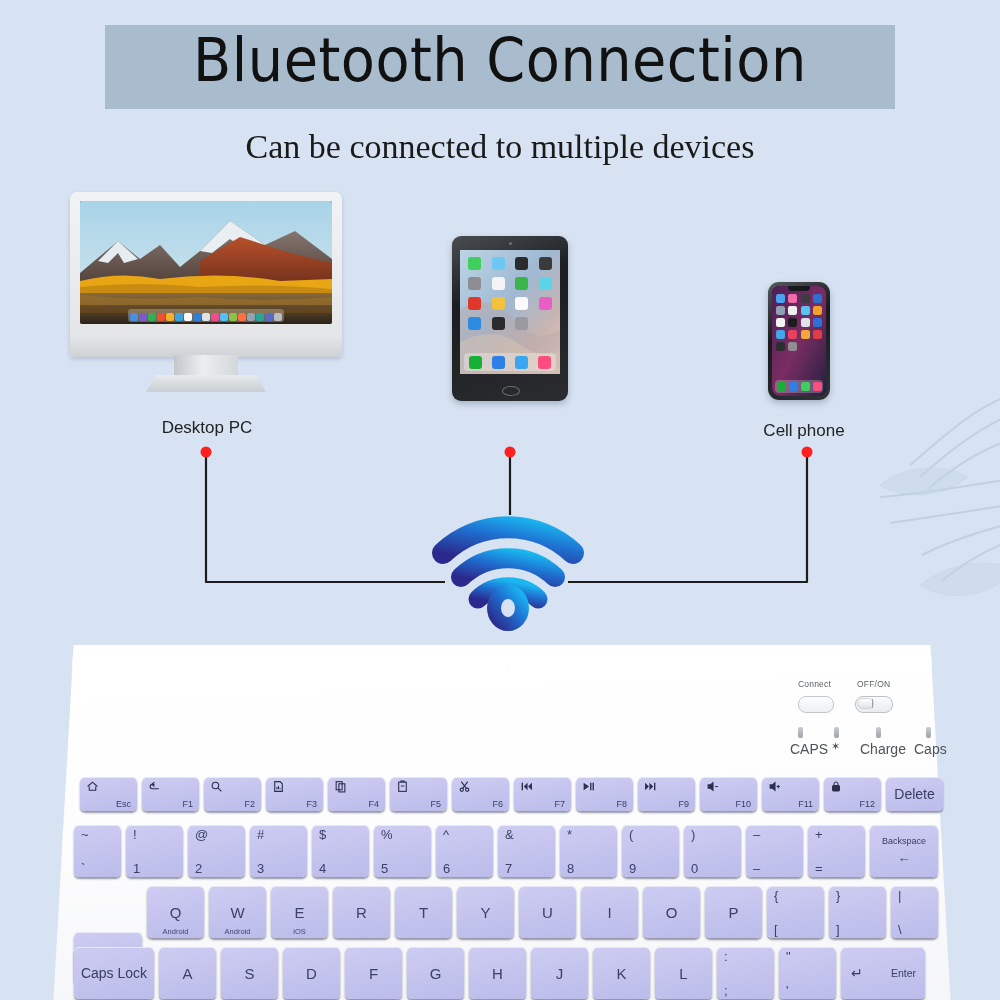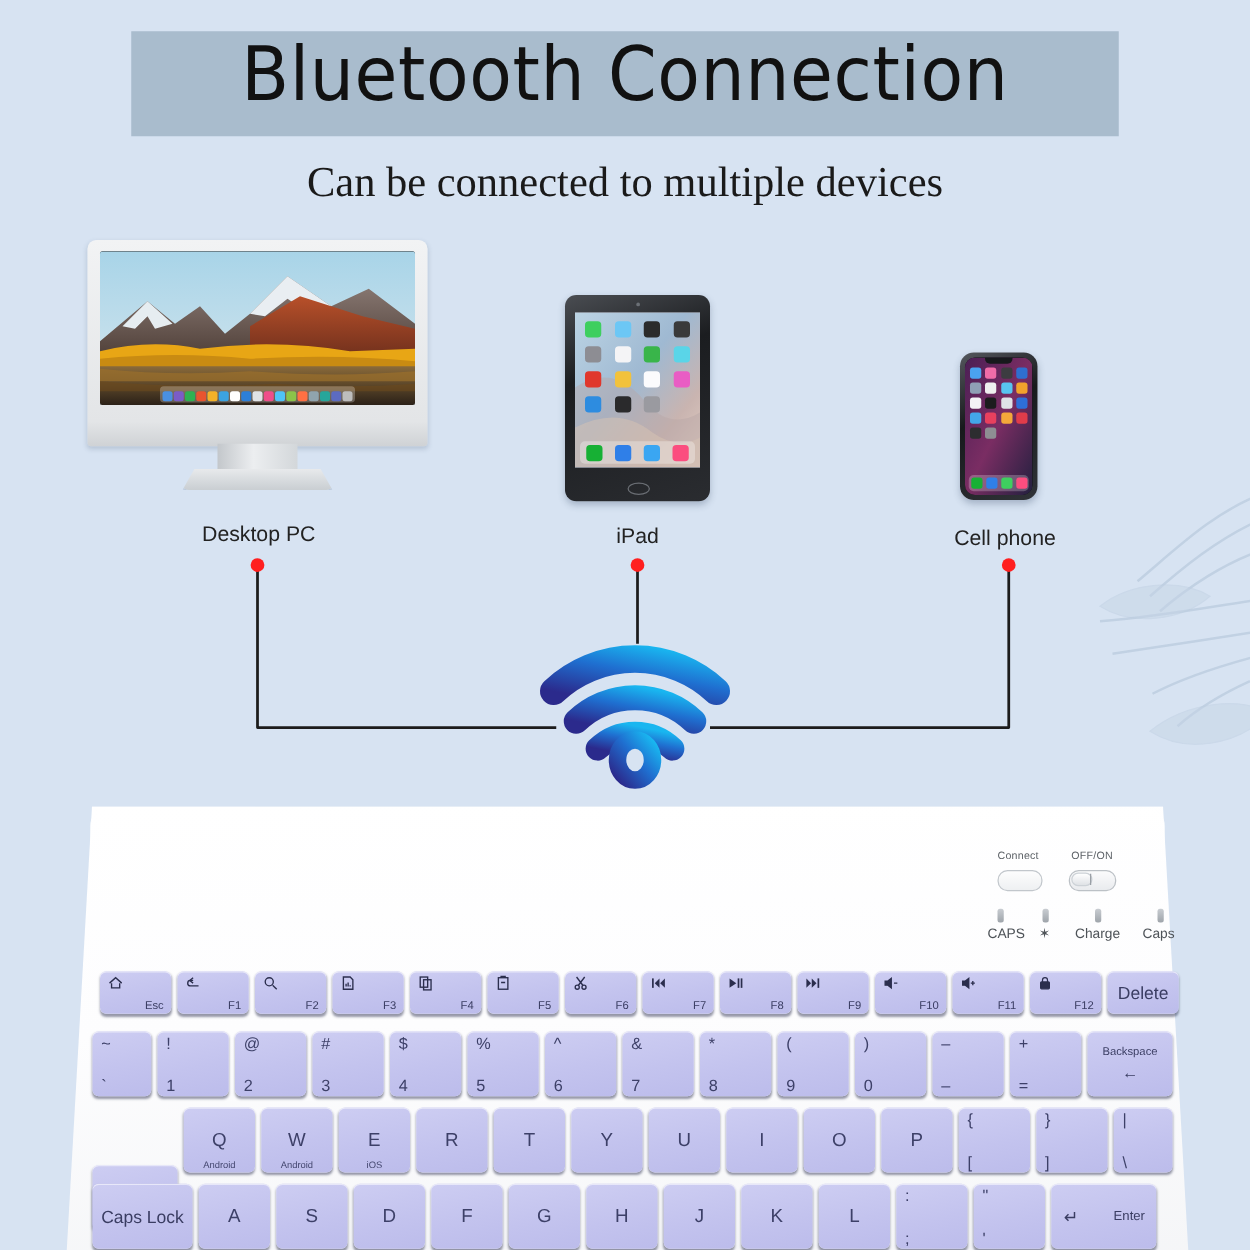--- a/index.html
+++ b/index.html
@@ -130,21 +130,21 @@
   .ctrl-switch{
     position:absolute;width:36px;height:15px;border:1px solid #bcc1c6;border-radius:8px;
     background:linear-gradient(180deg,#fbfbfc,#e9ebee);
   }
   .ctrl-switch::after{
     content:"";position:absolute;left:1px;top:1px;width:17px;height:11px;border-radius:6px;
     background:linear-gradient(180deg,#ffffff,#dfe2e6);border:1px solid #cdd2d7;box-sizing:border-box;
   }
   .ctrl-switch::before{content:"";position:absolute;left:16px;top:2px;width:1px;height:9px;background:#9aa0a6;z-index:2;}
   .led{position:absolute;width:5px;height:11px;border-radius:2px;background:linear-gradient(180deg,#c9cdd2,#9ea4aa);}
-  .led-label{position:absolute;font-size:11px;color:#4e5358;font-family:"Liberation Sans",sans-serif;}
+  .led-label{position:absolute;font-size:14px;color:#4e5358;font-family:"Liberation Sans",sans-serif;}
 
   .keyrow{position:absolute;display:flex;align-items:flex-start;}
   .key{
     position:relative;background:linear-gradient(168deg,#cdcdf2 0%,#c3c3ee 55%,#bcbceb 100%);
     border-radius:5px;box-shadow:0 2px 2px rgba(20,25,60,.45), inset 0 1px 0 rgba(255,255,255,.55);
     box-sizing:border-box;flex:none;color:#2e3150;
     font-family:"Liberation Sans",sans-serif;overflow:hidden;
   }
   .key .fn-ico{position:absolute;left:6px;top:3px;font-size:11px;line-height:1;color:#2b2e4d;}
   .key .fn-lbl{position:absolute;right:6px;bottom:2px;font-size:9px;color:#3a3d62;}
@@ -277,21 +277,20 @@
       </div>
       <div class="pad-dock">
         <b style="background:#17b034"></b>
           <b style="background:#2f7fe8"></b>
           <b style="background:#3aa6f2"></b>
           <b style="background:#fb4d7f"></b>
       </div>
     </div>
     <div class="ipad-home"></div>
   </div>
-  <div class="device-label" style="left:400px;top:419px;">iPad</div>
 
   <div class="phone">
     <div class="phone-body"></div>
     <div class="phone-screen">
       <div class="notch"></div>
       <svg class="wp" viewBox="0 0 54 110" preserveAspectRatio="none">
         <defs>
           <linearGradient id="phw" x1="0" y1="0" x2="1" y2="1">
             <stop offset="0" stop-color="#4b1f55"></stop>
               <stop offset=".5" stop-color="#7a2d63"></stop>

